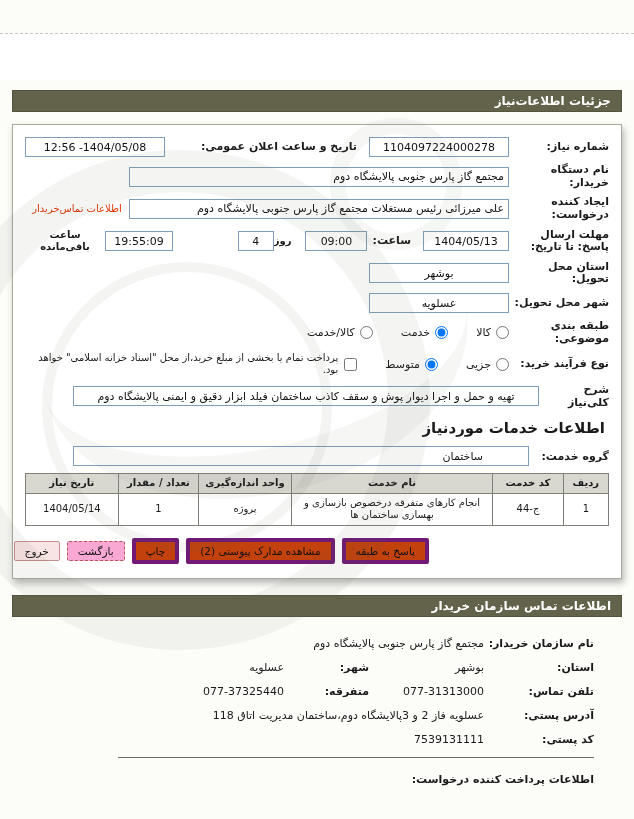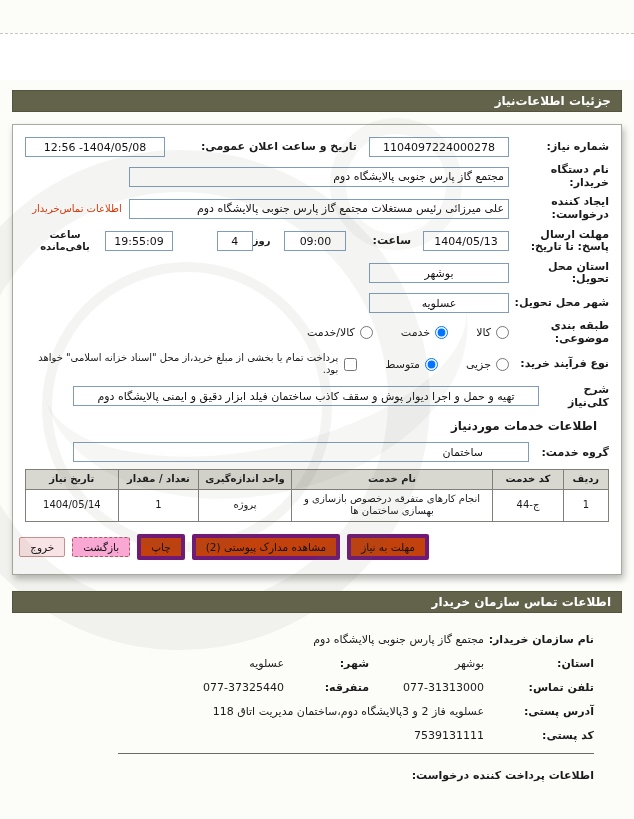--- a/index.html
+++ b/index.html
@@ -43,21 +43,21 @@
   .stack { display:flex; flex-direction:row; align-items:center; margin-right:14px; }
   .stack .slabel { font-size:10px; font-weight:bold; margin-bottom:1px; }
   .remain-group { display:flex; align-items:center; margin-right:auto; }
   .remain-label { font-size:10px; font-weight:bold; width:80px; text-align:center; line-height:1.2; }
   .ropt { display:flex; align-items:center; margin-left:28px; }
   .ropt input { margin:0 0 0 5px; }
   .chk { display:flex; align-items:center; flex:1; font-size:10px; line-height:1.2; }
   .chk input { margin:0 0 0 6px; flex:none; }
   .desc-label { width:70px; flex:none; font-weight:bold; }
   .desc-box { flex:1; margin-left:48px; }
-  .sec-title { font-weight:bold; font-size:12px; margin:10px 12px 9px; }
+  .sec-title { font-weight:bold; font-size:15px; margin:10px 4px 9px; }
   .grp-label { width:80px; flex:none; font-weight:bold; }
   .grp-box { flex:1; margin-left:48px; text-align:right; padding-right:45px; }
 
   table.svc { width:100%; border-collapse:collapse; margin:2px 0 10px; }
   .svc th, .svc td { border:1px solid #80807a; font-size:10px; padding:3px 4px; text-align:center; line-height:1.25; }
   .svc th { background:#d8d8d1; font-weight:bold; }
   .col-row{width:45px;} .col-code{width:70px;} .col-name{width:200px;}
   .col-unit{width:92px;} .col-qty{width:80px;} .col-date{width:92px;}
 
   .notes-label { width:62px; flex:none; font-weight:bold; line-height:1.15; }
@@ -118,21 +118,21 @@
 
   <div class="frow">
     <span class="flabel w100">ایجاد کننده درخواست:</span>
     <input class="fbox w380" readonly="" value="علی میرزائی رئیس مستغلات مجتمع گاز پارس جنوبی پالایشگاه دوم" style="">
     <span class="link">اطلاعات تماس‌خریدار</span>
   </div>
 
   <div class="frow">
     <span class="flabel w100">مهلت ارسال پاسخ: تا تاریخ:</span>
     <input class="fbox center w85" dir="ltr" readonly="" value="1404/05/13" style="">
-    <span class="flabel gap" style="margin-left:26px;">ساعت:</span>
+    <span class="flabel gap" style="margin-left:5px;">ساعت:</span>
     <input class="fbox center w60" dir="ltr" readonly="" value="09:00" style="">
     <div class="stack">
       <span class="slabel">روز</span>
       <input class="fbox center w38" dir="ltr" readonly="" value="4" style="">
     </div>
     <div class="remain-group">
       <input class="fbox center w68" dir="ltr" readonly="" value="19:55:09" style="">
       <span class="remain-label">ساعت باقی‌مانده</span>
     </div>
   </div>
@@ -209,21 +209,21 @@
         <td class="name">انجام کارهای متفرقه درخصوص بازسازی و بهسازی ساختمان ها</td>
         <td>پروژه</td>
         <td>1</td>
         <td dir="ltr">1404/05/14</td>
       </tr>
     </tbody>
   </table>
 
 
   <div class="btnrow">
-    <button type="button" class="btn green">مهلت به نیاز</button>
+    <button type="button" class="btn green">پاسخ به طبقه</button>
     <button type="button" class="btn green">مشاهده مدارک پیوستی (2)</button>
     <button type="button" class="btn green">چاپ</button>
     <button type="button" class="btn back">بازگشت</button>
     <button type="button" class="btn pink">خروج</button>
   </div>
 </div>
 
 <div class="bar bar2">
   <span>اطلاعات تماس سازمان خریدار</span>
 </div>

